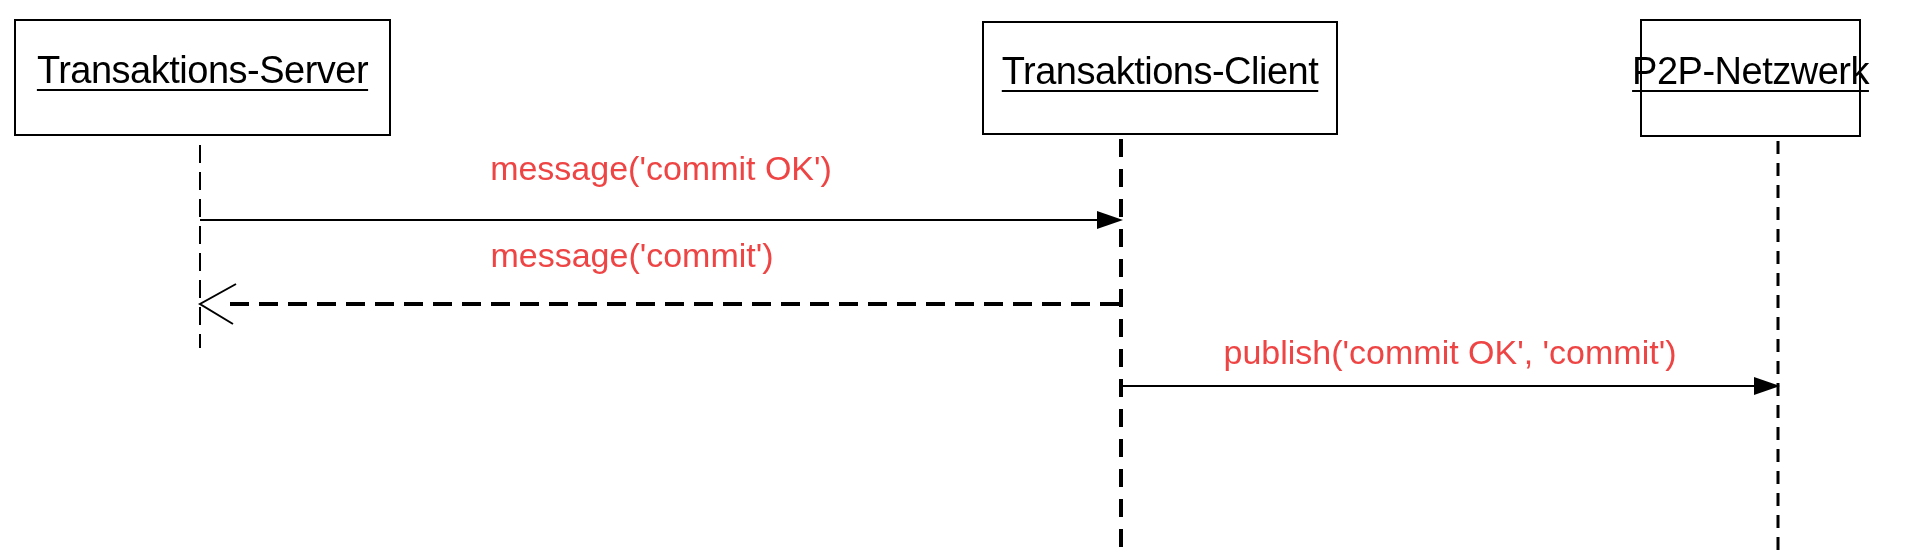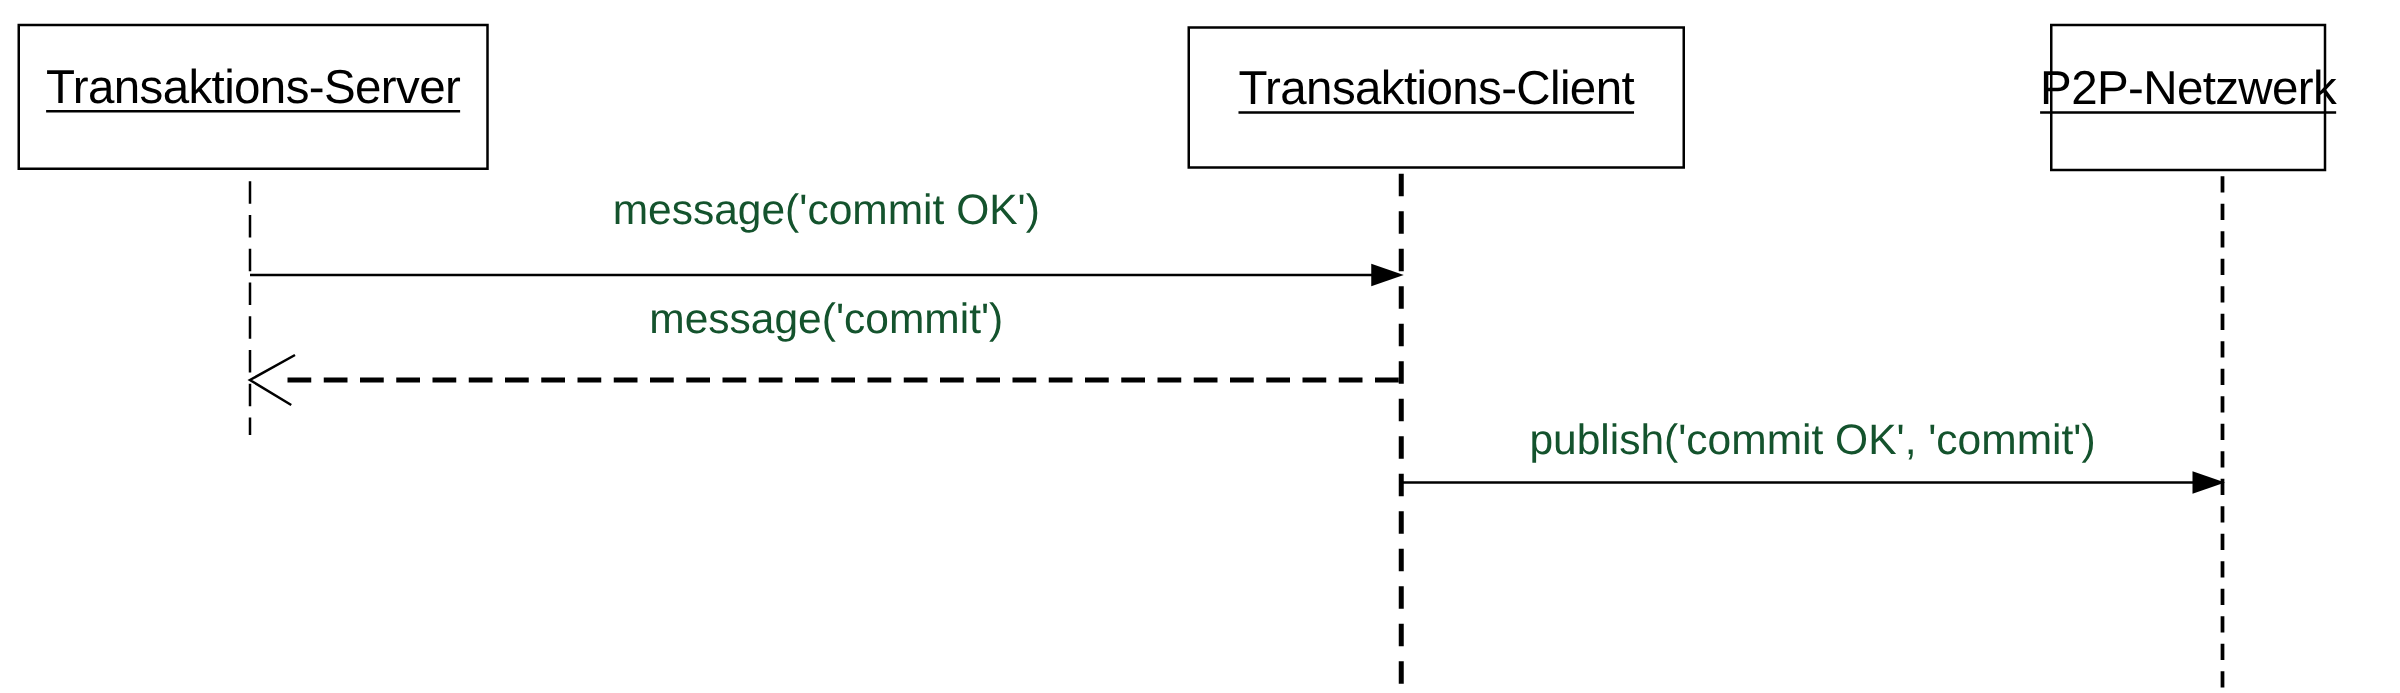--- a/index.html
+++ b/index.html
@@ -35,32 +35,32 @@
   }
   .participant .pname {
     font-size: 38px;
     letter-spacing: -0.5px;
     text-decoration: underline;
     text-decoration-thickness: 2px;
     text-underline-offset: 6px;
     white-space: nowrap;
   }
   .participant-server { left: 14px;   top: 19px; width: 377px; height: 117px; }
-  .participant-client { left: 950px;  top: 21px; width: 398px; height: 114px; }
+  .participant-client { left: 982px;  top: 21px; width: 356px; height: 114px; }
   .participant-p2p    { left: 1640px; top: 19px; width: 221px; height: 118px; }
   .msg-label {
     position: absolute;
     transform: translateX(-50%);
     font-size: 34px;
     line-height: 40px;
     white-space: nowrap;
-    color: #14532d;
+    color: #ef4444;
   }
   .msg-label-1 { left: 661px;  top: 148px; }
-  .msg-label-2 { left: 661px;  top: 235px; }
+  .msg-label-2 { left: 632px;  top: 235px; }
   .msg-label-3 { left: 1450px; top: 332px; }
 </style>
 </head>
 <body>
 
 <div class="canvas">
 
   <svg class="wires" width="1920" height="554" viewBox="0 0 1920 554" xmlns="http://www.w3.org/2000/svg">
 
     <line x1="200" y1="145" x2="200" y2="348" stroke="#000000" stroke-width="2" stroke-dasharray="18 9"></line>

